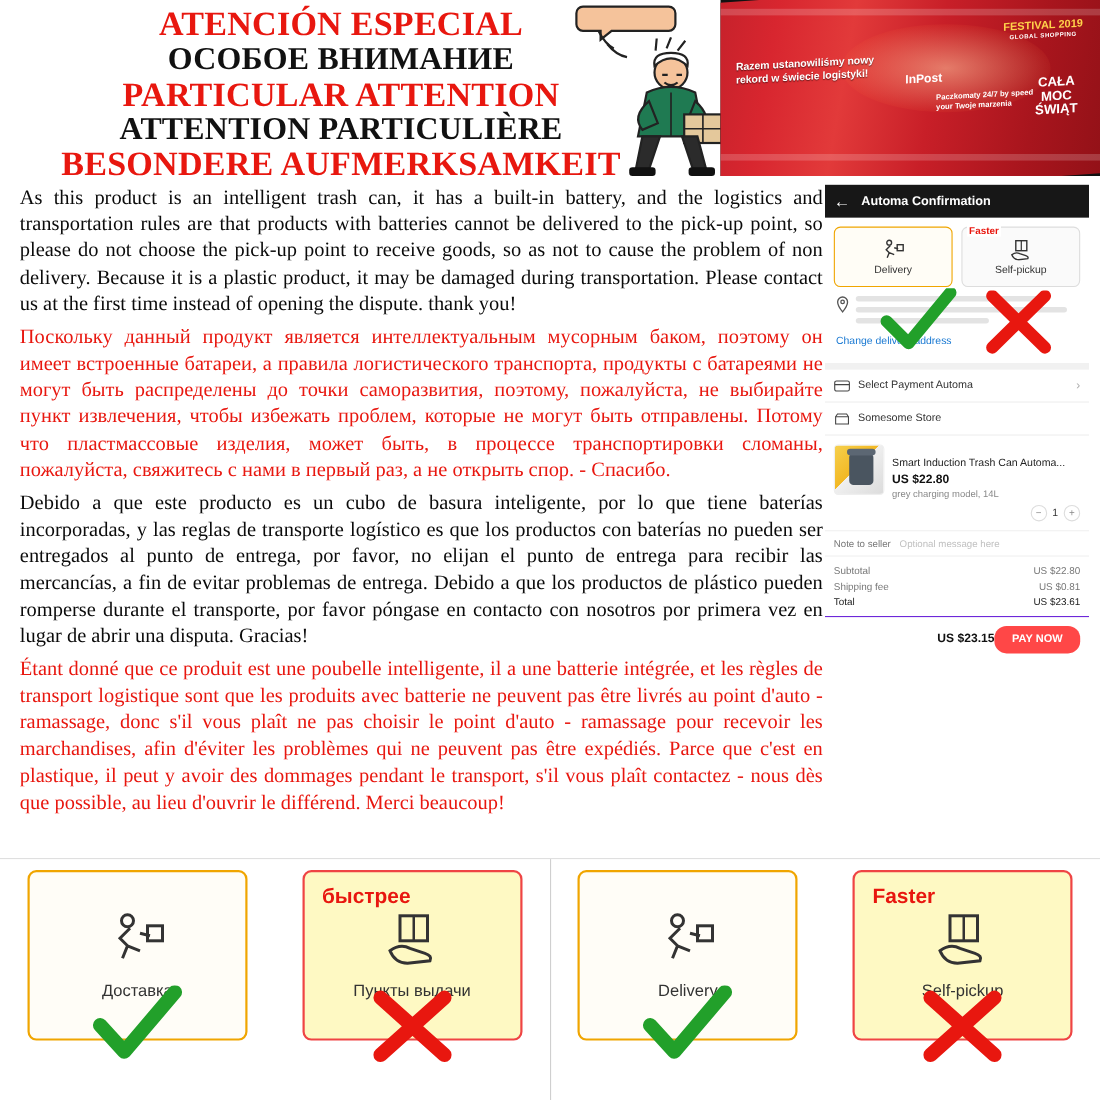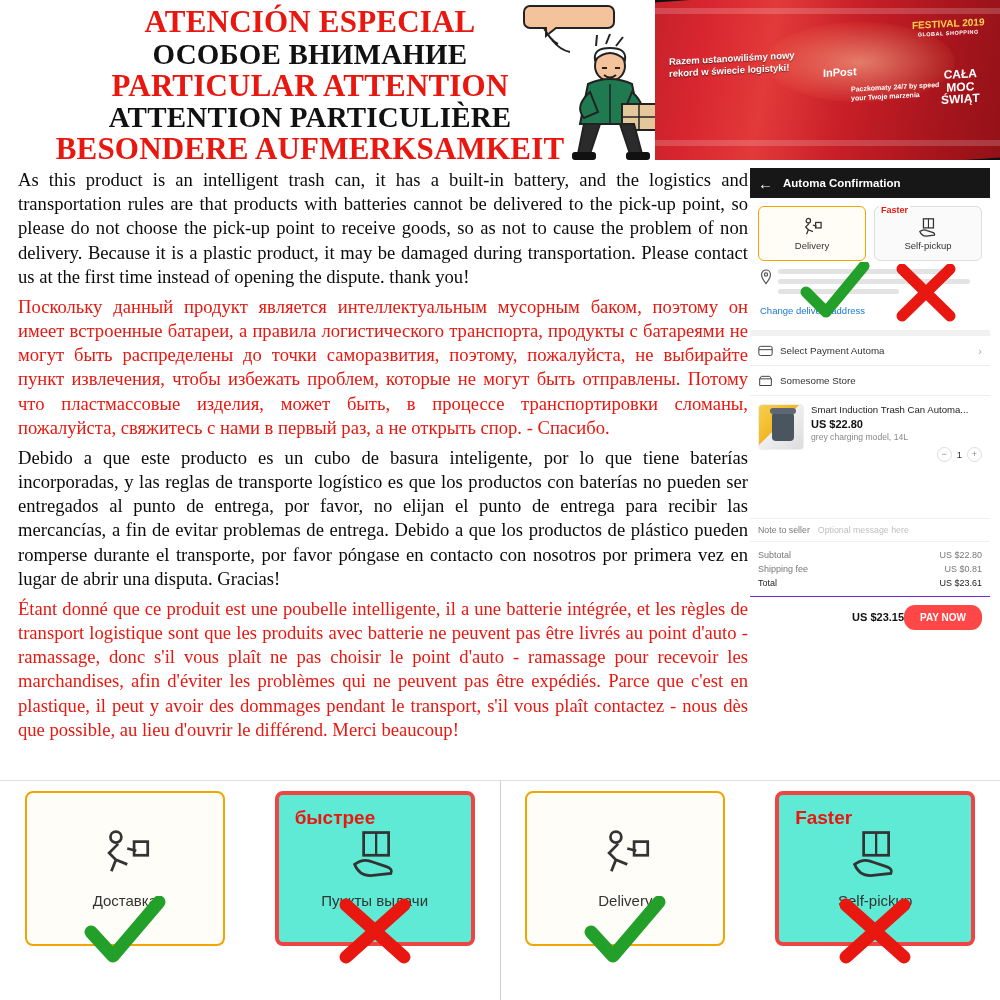--- a/index.html
+++ b/index.html
@@ -181,42 +181,42 @@
   }
   .bin {
     position: absolute; left: 13px; top: 8px;
     width: 22px; height: 28px; border-radius: 3px 3px 4px 4px;
     background: #4a5560;
   }
   .bin:after {
     content: ""; position: absolute; left: -2px; top: -5px;
     width: 26px; height: 6px; border-radius: 3px; background: #5c6773;
   }
-  .ph-itinfo { flex: 1; min-width: 0; }
+  .ph-itinfo { flex: 1; min-width: 0; margin-top: 12px; }
   .it-name {
     font-size: 9.6px; color: #222; white-space: nowrap;
     overflow: hidden; text-overflow: ellipsis;
   }
   .it-price { font-size: 11px; font-weight: bold; color: #111; margin-top: 3px; }
   .it-variant { font-size: 8.6px; color: #888; margin-top: 2px; line-height: 1.25; }
   .qty { display: flex; align-items: center; gap: 5px; margin-top: 4px; justify-content: flex-end; }
   .qbtn {
     width: 15px; height: 15px; border: 1px solid #ddd; border-radius: 50%;
     font-size: 9px; color: #888; display: flex; align-items: center; justify-content: center;
   }
   .qval { font-size: 9.5px; color: #333; }
   .ph-del {
     display: flex; justify-content: space-between;
     padding: 6px 8px; font-size: 8.8px; color: #777;
     border-top: 1px solid #f0f0f0;
   }
   .ph-note {
     display: flex; gap: 8px; padding: 6px 8px;
     font-size: 8.8px; color: #777;
-    border-top: 1px solid #f0f0f0; border-bottom: 1px solid #f0f0f0; margin-top: 48px;
+    border-top: 1px solid #f0f0f0; border-bottom: 1px solid #f0f0f0;
   }
   .ph-note .ph {
     color: #c0c0c0;
   }
   .ph-totals { padding: 6px 8px; }
   .tl {
     display: flex; justify-content: space-between;
     font-size: 9px; color: #777; padding: 2px 0;
   }
   .tl.strong { color: #222; }
@@ -245,21 +245,21 @@
     flex: 1; display: flex; align-items: flex-start; justify-content: center;
     padding-top: 10px; position: relative;
   }
   .tile {
     width: 200px; height: 155px; border-radius: 8px;
     display: flex; flex-direction: column;
     align-items: center; justify-content: center; gap: 14px;
     position: relative;
   }
   .tile.sel { border: 2px solid #f0a500; background: #fffdf7; }
-  .tile.plain { border: 4px solid #ef4444; background: #5eead4; }
+  .tile.plain { border: 2px solid #ef4444; background: #fef9c3; }
   .tile-label {
     font-family: "Liberation Sans", sans-serif;
     font-size: 15px; color: #333;
   }
   .tile-faster {
     position: absolute; left: 16px; top: 12px;
     font-family: "Liberation Sans", sans-serif;
     font-size: 19px; color: #e8170f; font-weight: bold;
   }
   .mark { position: absolute; bottom: -22px; left: 50%; transform: translateX(-50%); }

